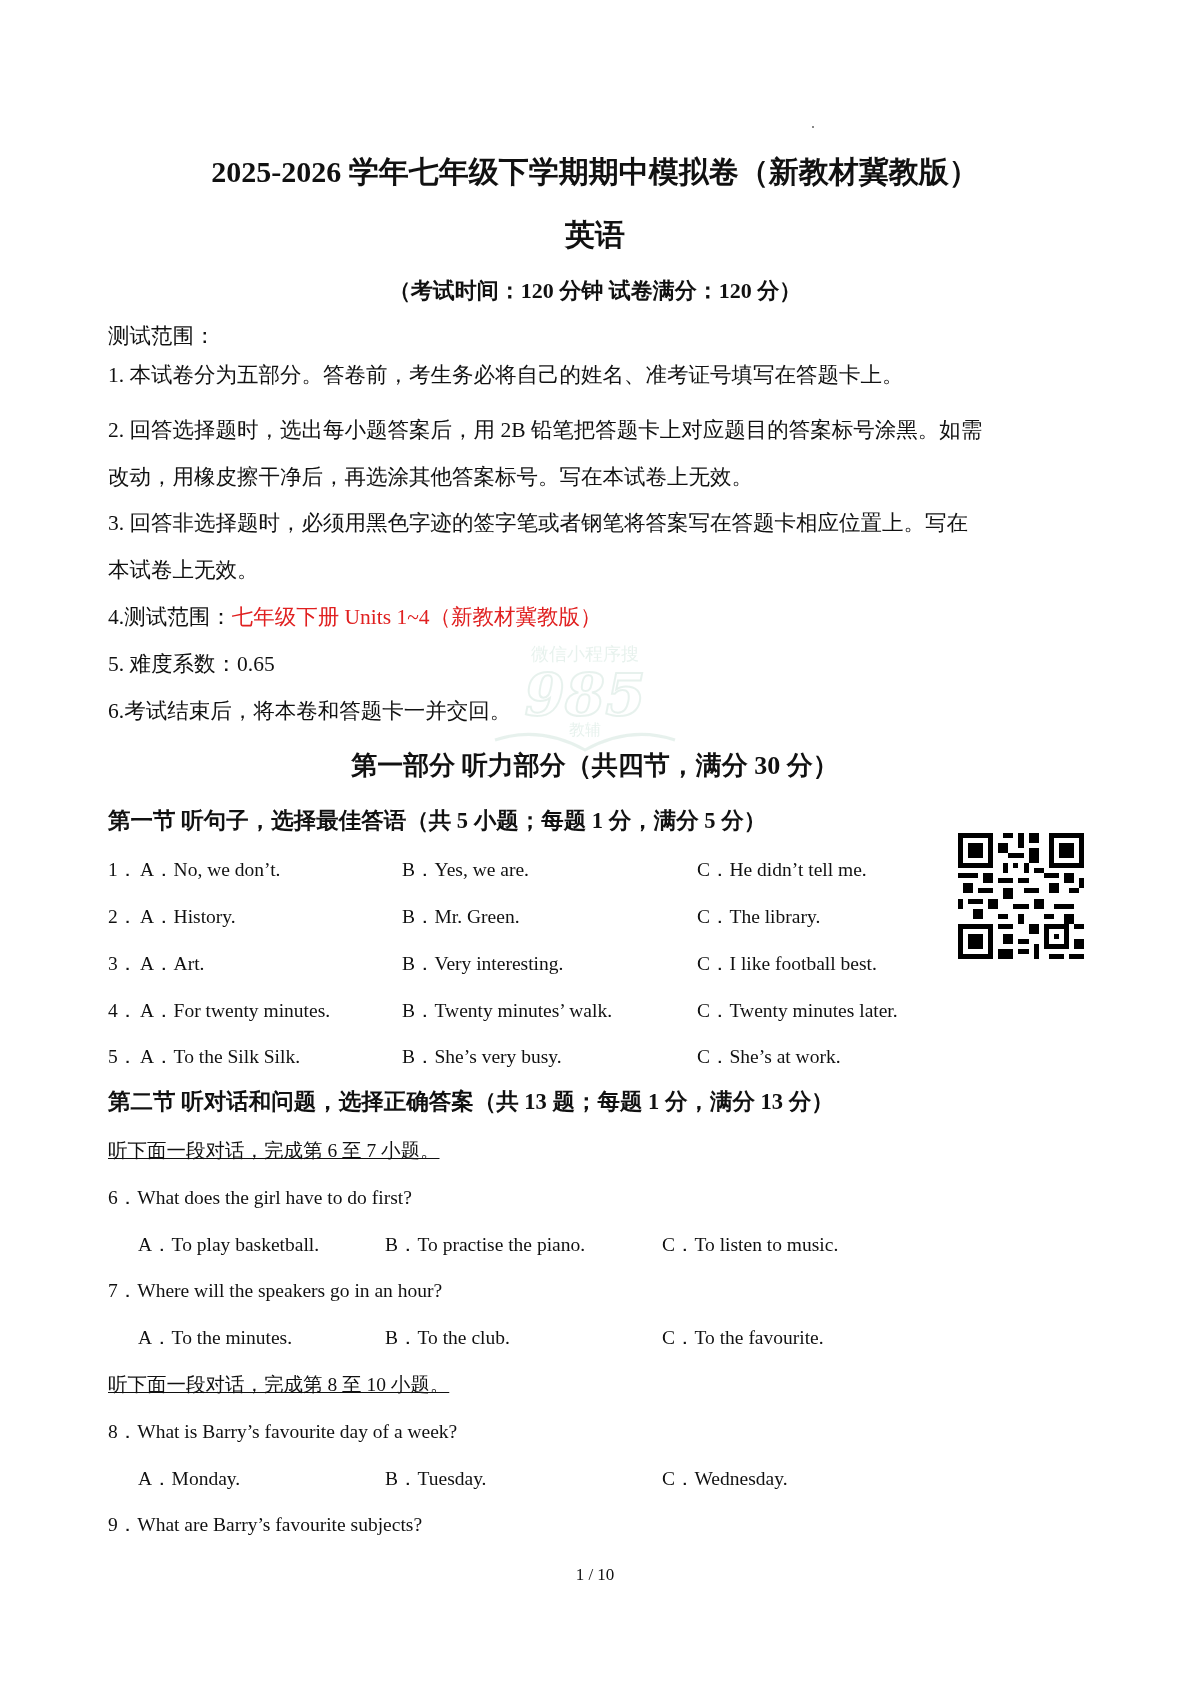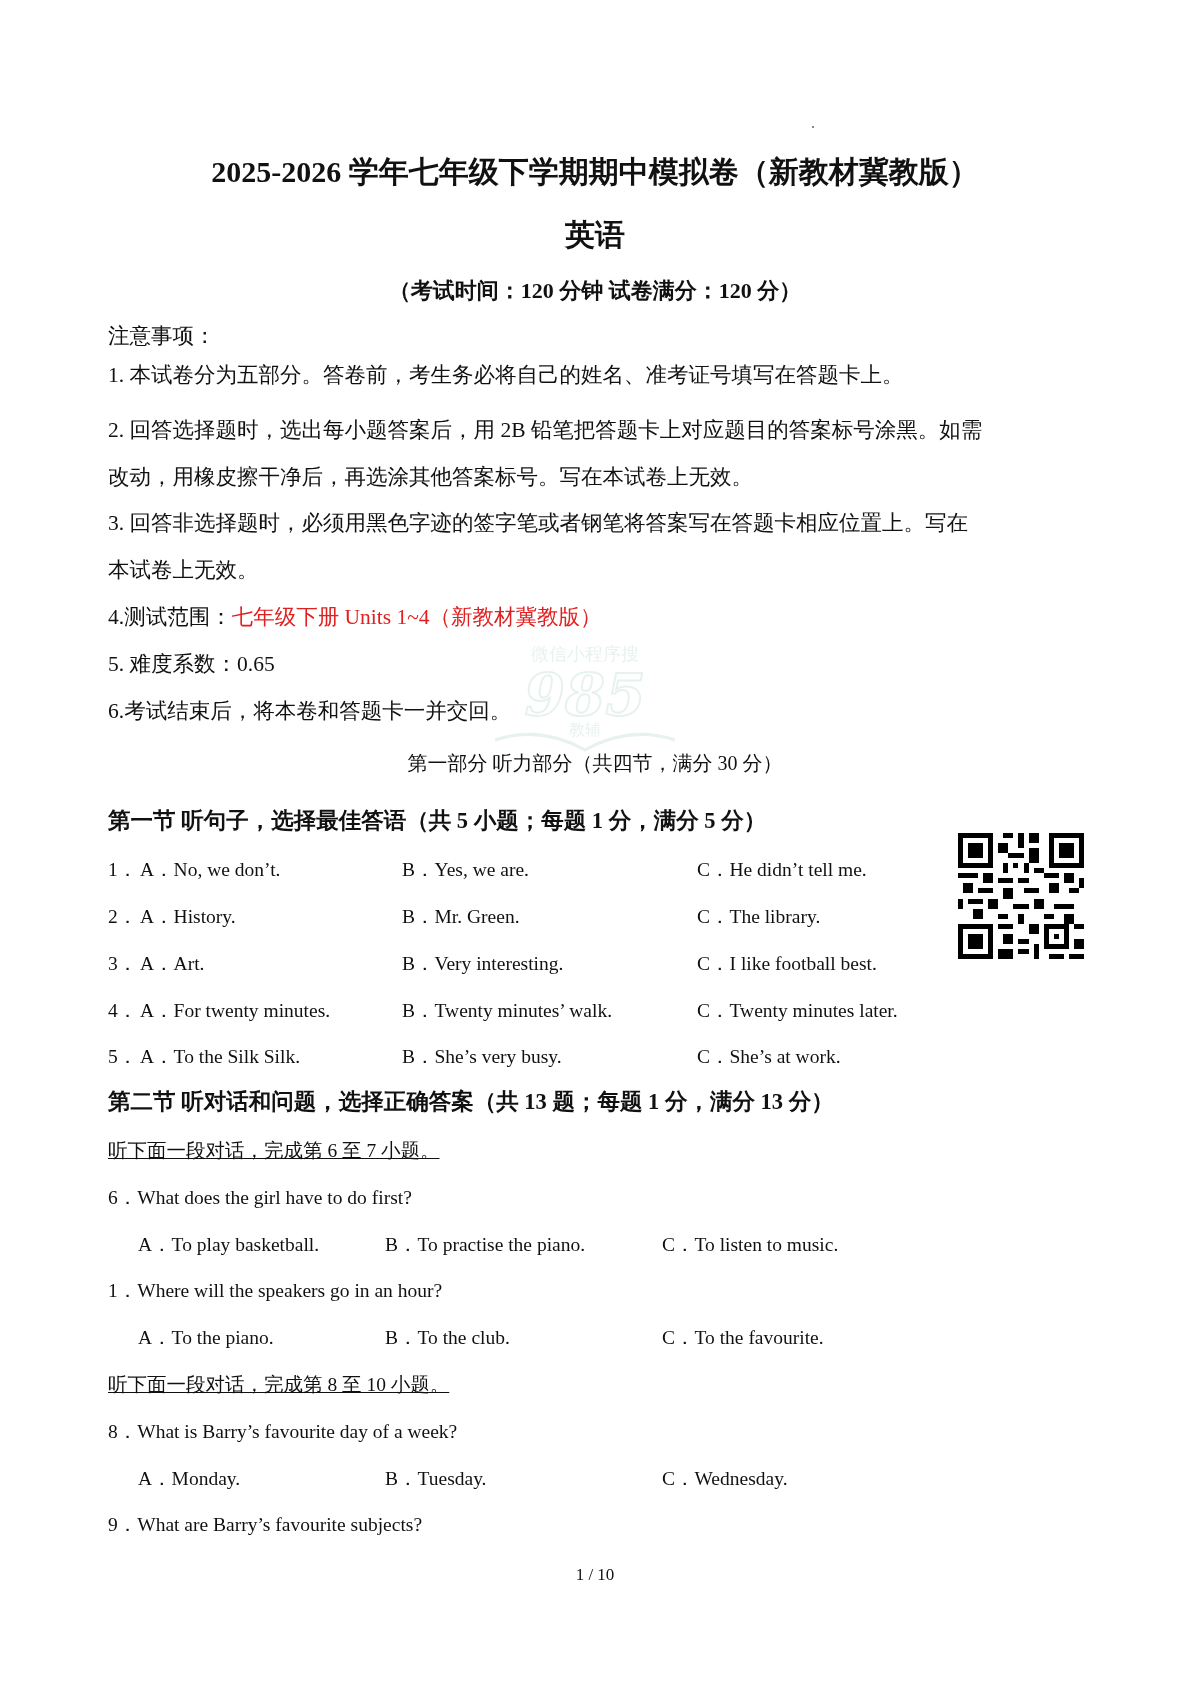--- a/index.html
+++ b/index.html
@@ -5,39 +5,39 @@
   html,body{margin:0;padding:0;background:#fff;}
   body{width:1190px;height:1683px;position:relative;overflow:hidden;
        font-family:"Liberation Serif","DejaVu Serif",serif;color:#111;}
   .ln{position:absolute;white-space:nowrap;line-height:1;}
   .center{left:0;width:1190px;text-align:center;}
   .title{font-size:30px;font-weight:bold;}
   .subj{font-size:30px;font-weight:bold;}
   .sub{font-size:22px;font-weight:bold;}
   .body{font-size:21.5px;left:108px;}
   .red{color:#e02020;}
-  .part{font-size:20px;font-weight:normal;}
+  .part{font-size:26px;font-weight:bold;}
   .sect{font-size:22.5px;font-weight:bold;left:108px;}
   .q{font-size:19.5px;}
   .instr{font-size:19.5px;left:108px;text-decoration:underline;}
   .page{font-size:17px;}
   .qr{position:absolute;left:956px;top:833px;width:130px;height:126px;}
   .wm{position:absolute;left:480px;top:640px;width:210px;height:120px;opacity:.18;}
   .dot{position:absolute;left:812px;top:126px;width:2px;height:2px;background:#888;}
 </style>
 </head>
 <body>
 
 <div class="dot"></div>
 
 <div class="ln center title" style="top:157px">2025-2026 学年七年级下学期期中模拟卷（新教材冀教版）</div>
 <div class="ln center subj" style="top:220px">英语</div>
 <div class="ln center sub" style="top:280px">（考试时间：120 分钟  试卷满分：120 分）</div>
 
-<div class="ln body" style="top:326px">注意事项：</div>
+<div class="ln body" style="top:326px">测试范围：</div>
 <div class="ln body" style="top:365px">1. 本试卷分为五部分。答卷前，考生务必将自己的姓名、准考证号填写在答题卡上。</div>
 <div class="ln body" style="top:420px">2. 回答选择题时，选出每小题答案后，用 2B 铅笔把答题卡上对应题目的答案标号涂黑。如需</div>
 <div class="ln body" style="top:467px">改动，用橡皮擦干净后，再选涂其他答案标号。写在本试卷上无效。</div>
 <div class="ln body" style="top:513px">3. 回答非选择题时，必须用黑色字迹的签字笔或者钢笔将答案写在答题卡相应位置上。写在</div>
 <div class="ln body" style="top:560px">本试卷上无效。</div>
 <div class="ln body" style="top:607px">
   <span>4.测试范围：</span><span class="red">七年级下册 Units 1~4（新教材冀教版）</span>
 </div>
 <div class="ln body" style="top:654px">5. 难度系数：0.65</div>
 <div class="ln body" style="top:701px">6.考试结束后，将本卷和答题卡一并交回。</div>
@@ -143,22 +143,22 @@
 </div>
 
 <div class="ln sect" style="top:1091px">第二节  听对话和问题，选择正确答案（共 13 题；每题 1 分，满分 13 分）</div>
 <div class="ln instr" style="top:1141px">听下面一段对话，完成第 6 至 7 小题。</div>
 
 <div class="ln q" style="top:1188px;left:108px">6．What does the girl have to do first?</div>
 <div class="ln q" style="top:1235px;left:138px">A．To play basketball.</div>
 <div class="ln q" style="top:1235px;left:385px">B．To practise the piano.</div>
 <div class="ln q" style="top:1235px;left:662px">C．To listen to music.</div>
 
-<div class="ln q" style="top:1281px;left:108px">1．Where will the speakers go in an hour?</div>
-<div class="ln q" style="top:1328px;left:138px">A．To the piano.</div>
+<div class="ln q" style="top:1281px;left:108px">7．Where will the speakers go in an hour?</div>
+<div class="ln q" style="top:1328px;left:138px">A．To the minutes.</div>
 <div class="ln q" style="top:1328px;left:385px">B．To the club.</div>
 <div class="ln q" style="top:1328px;left:662px">C．To the favourite.</div>
 
 <div class="ln instr" style="top:1375px">听下面一段对话，完成第 8 至 10 小题。</div>
 
 <div class="ln q" style="top:1422px;left:108px">8．What is Barry’s favourite day of a week?</div>
 <div class="ln q" style="top:1469px;left:138px">A．Monday.</div>
 <div class="ln q" style="top:1469px;left:385px">B．Tuesday.</div>
 <div class="ln q" style="top:1469px;left:662px">C．Wednesday.</div>
 

